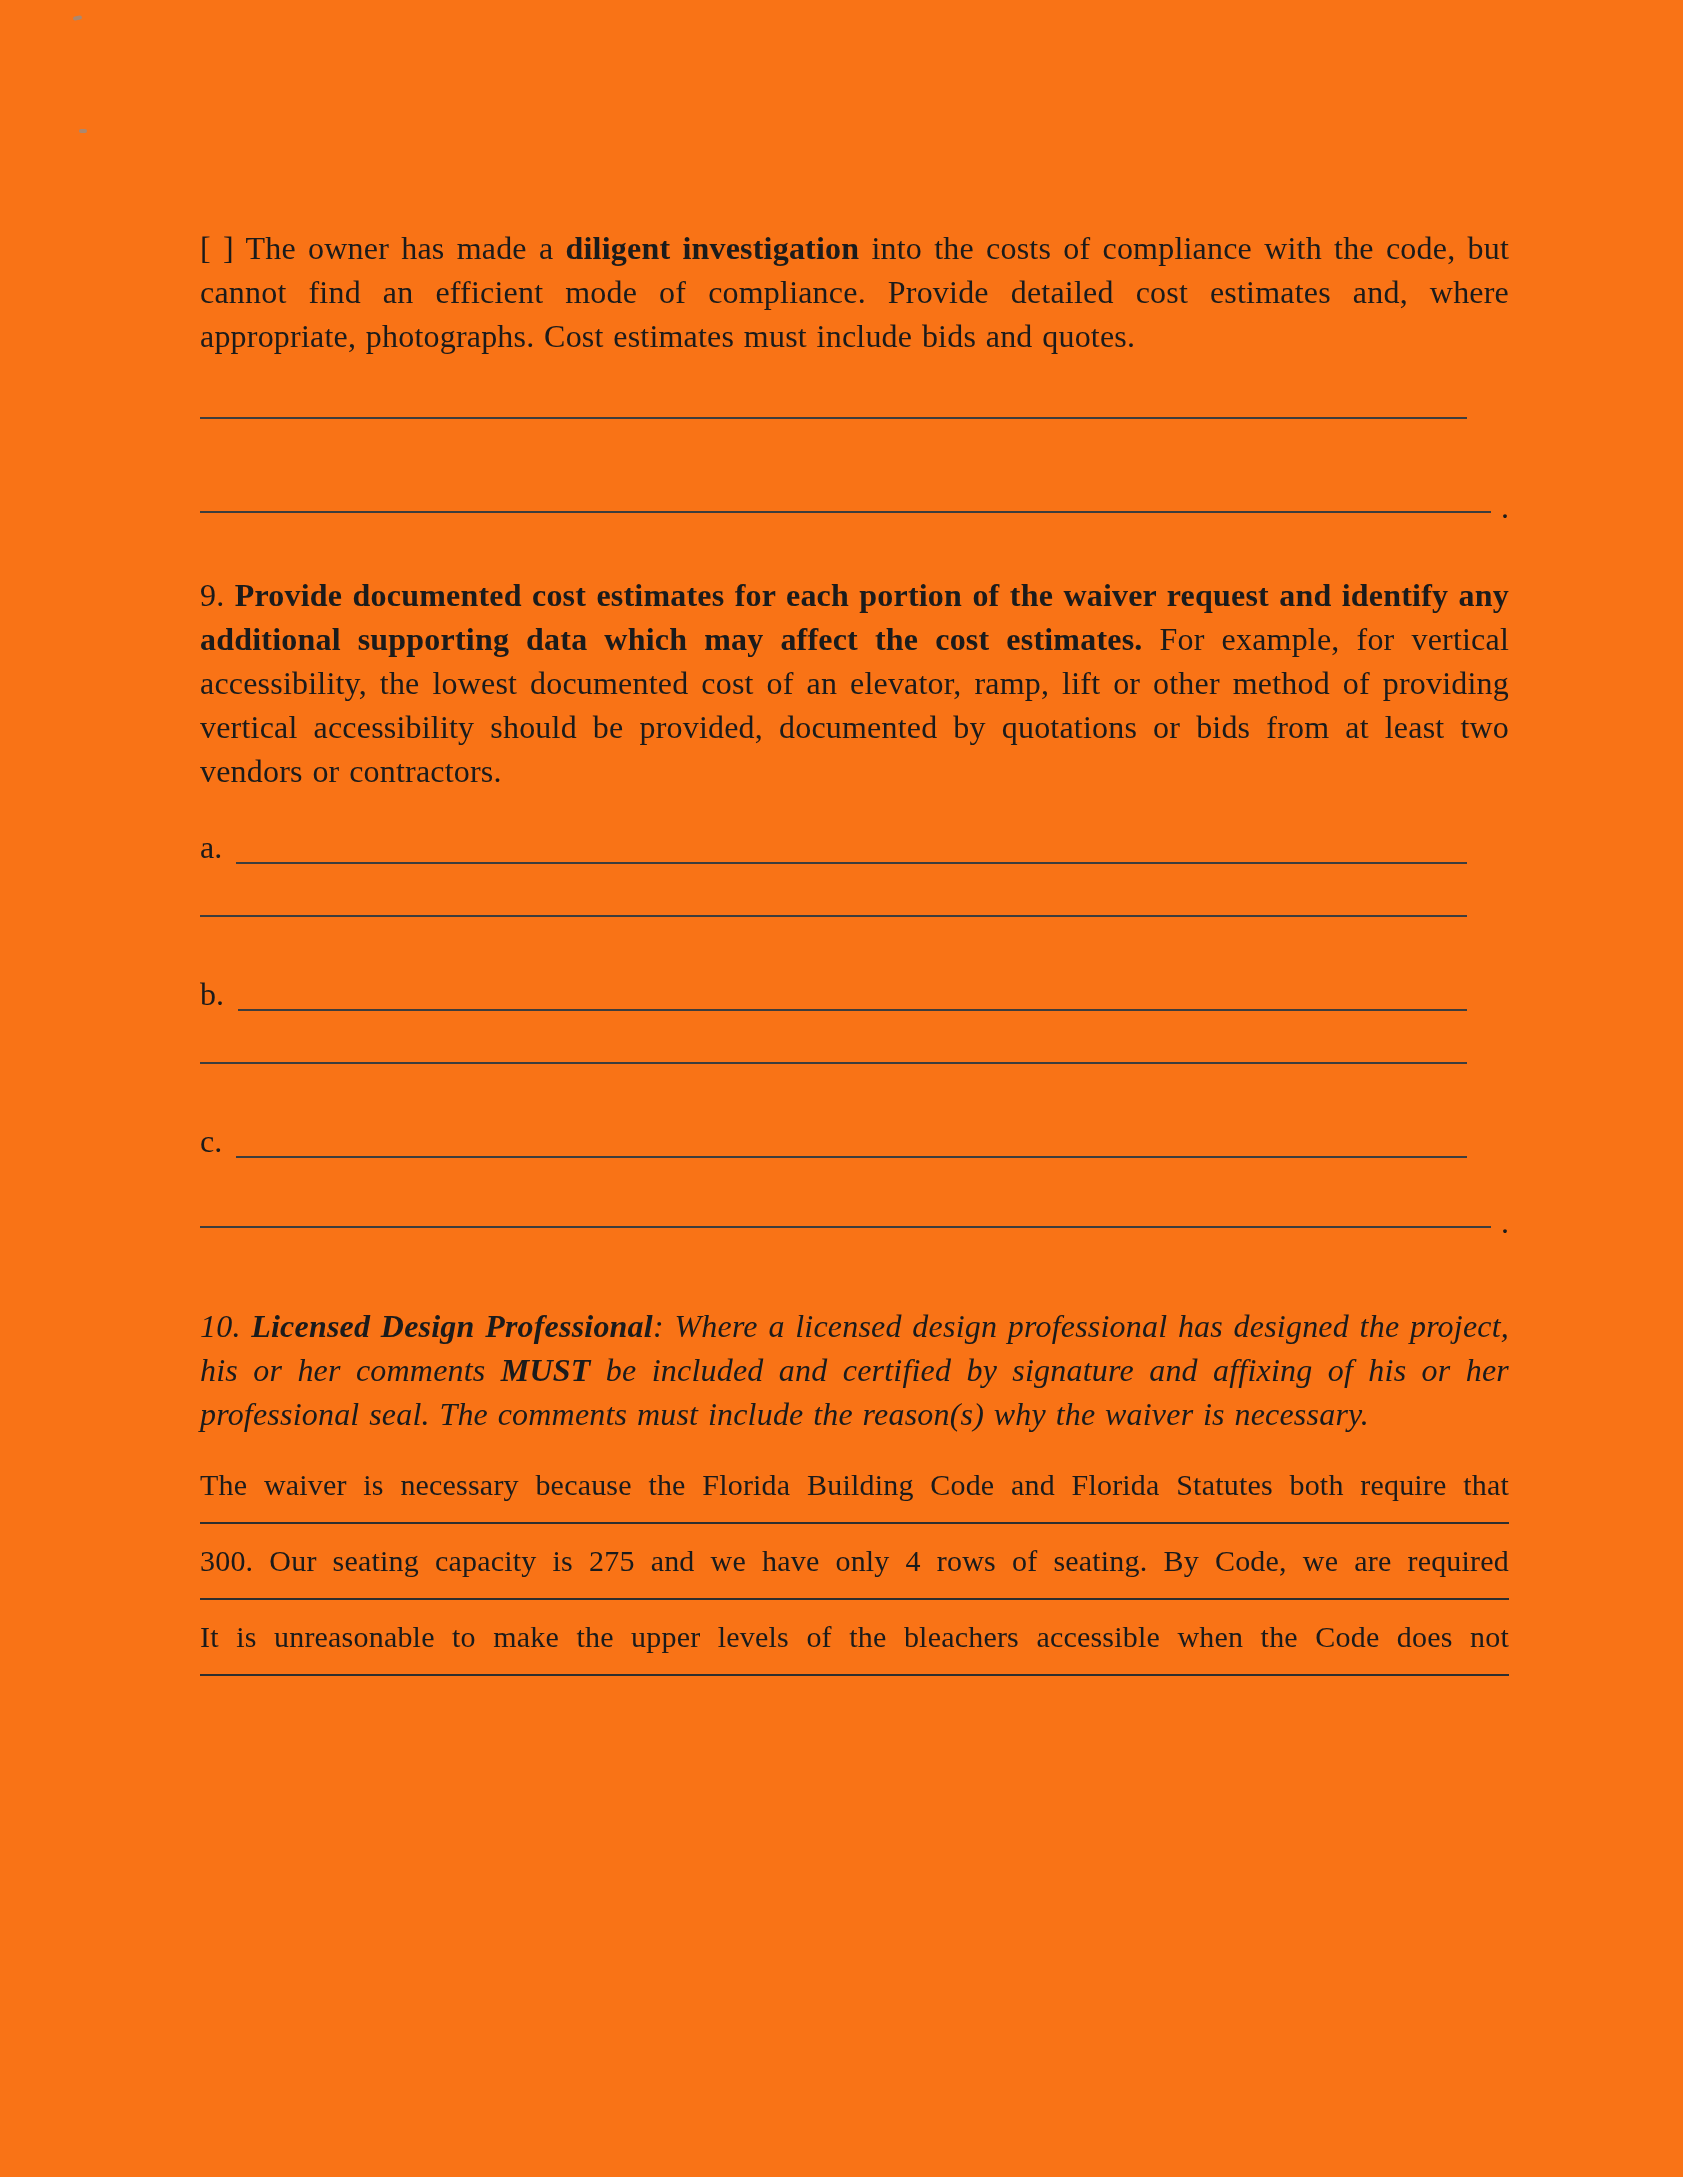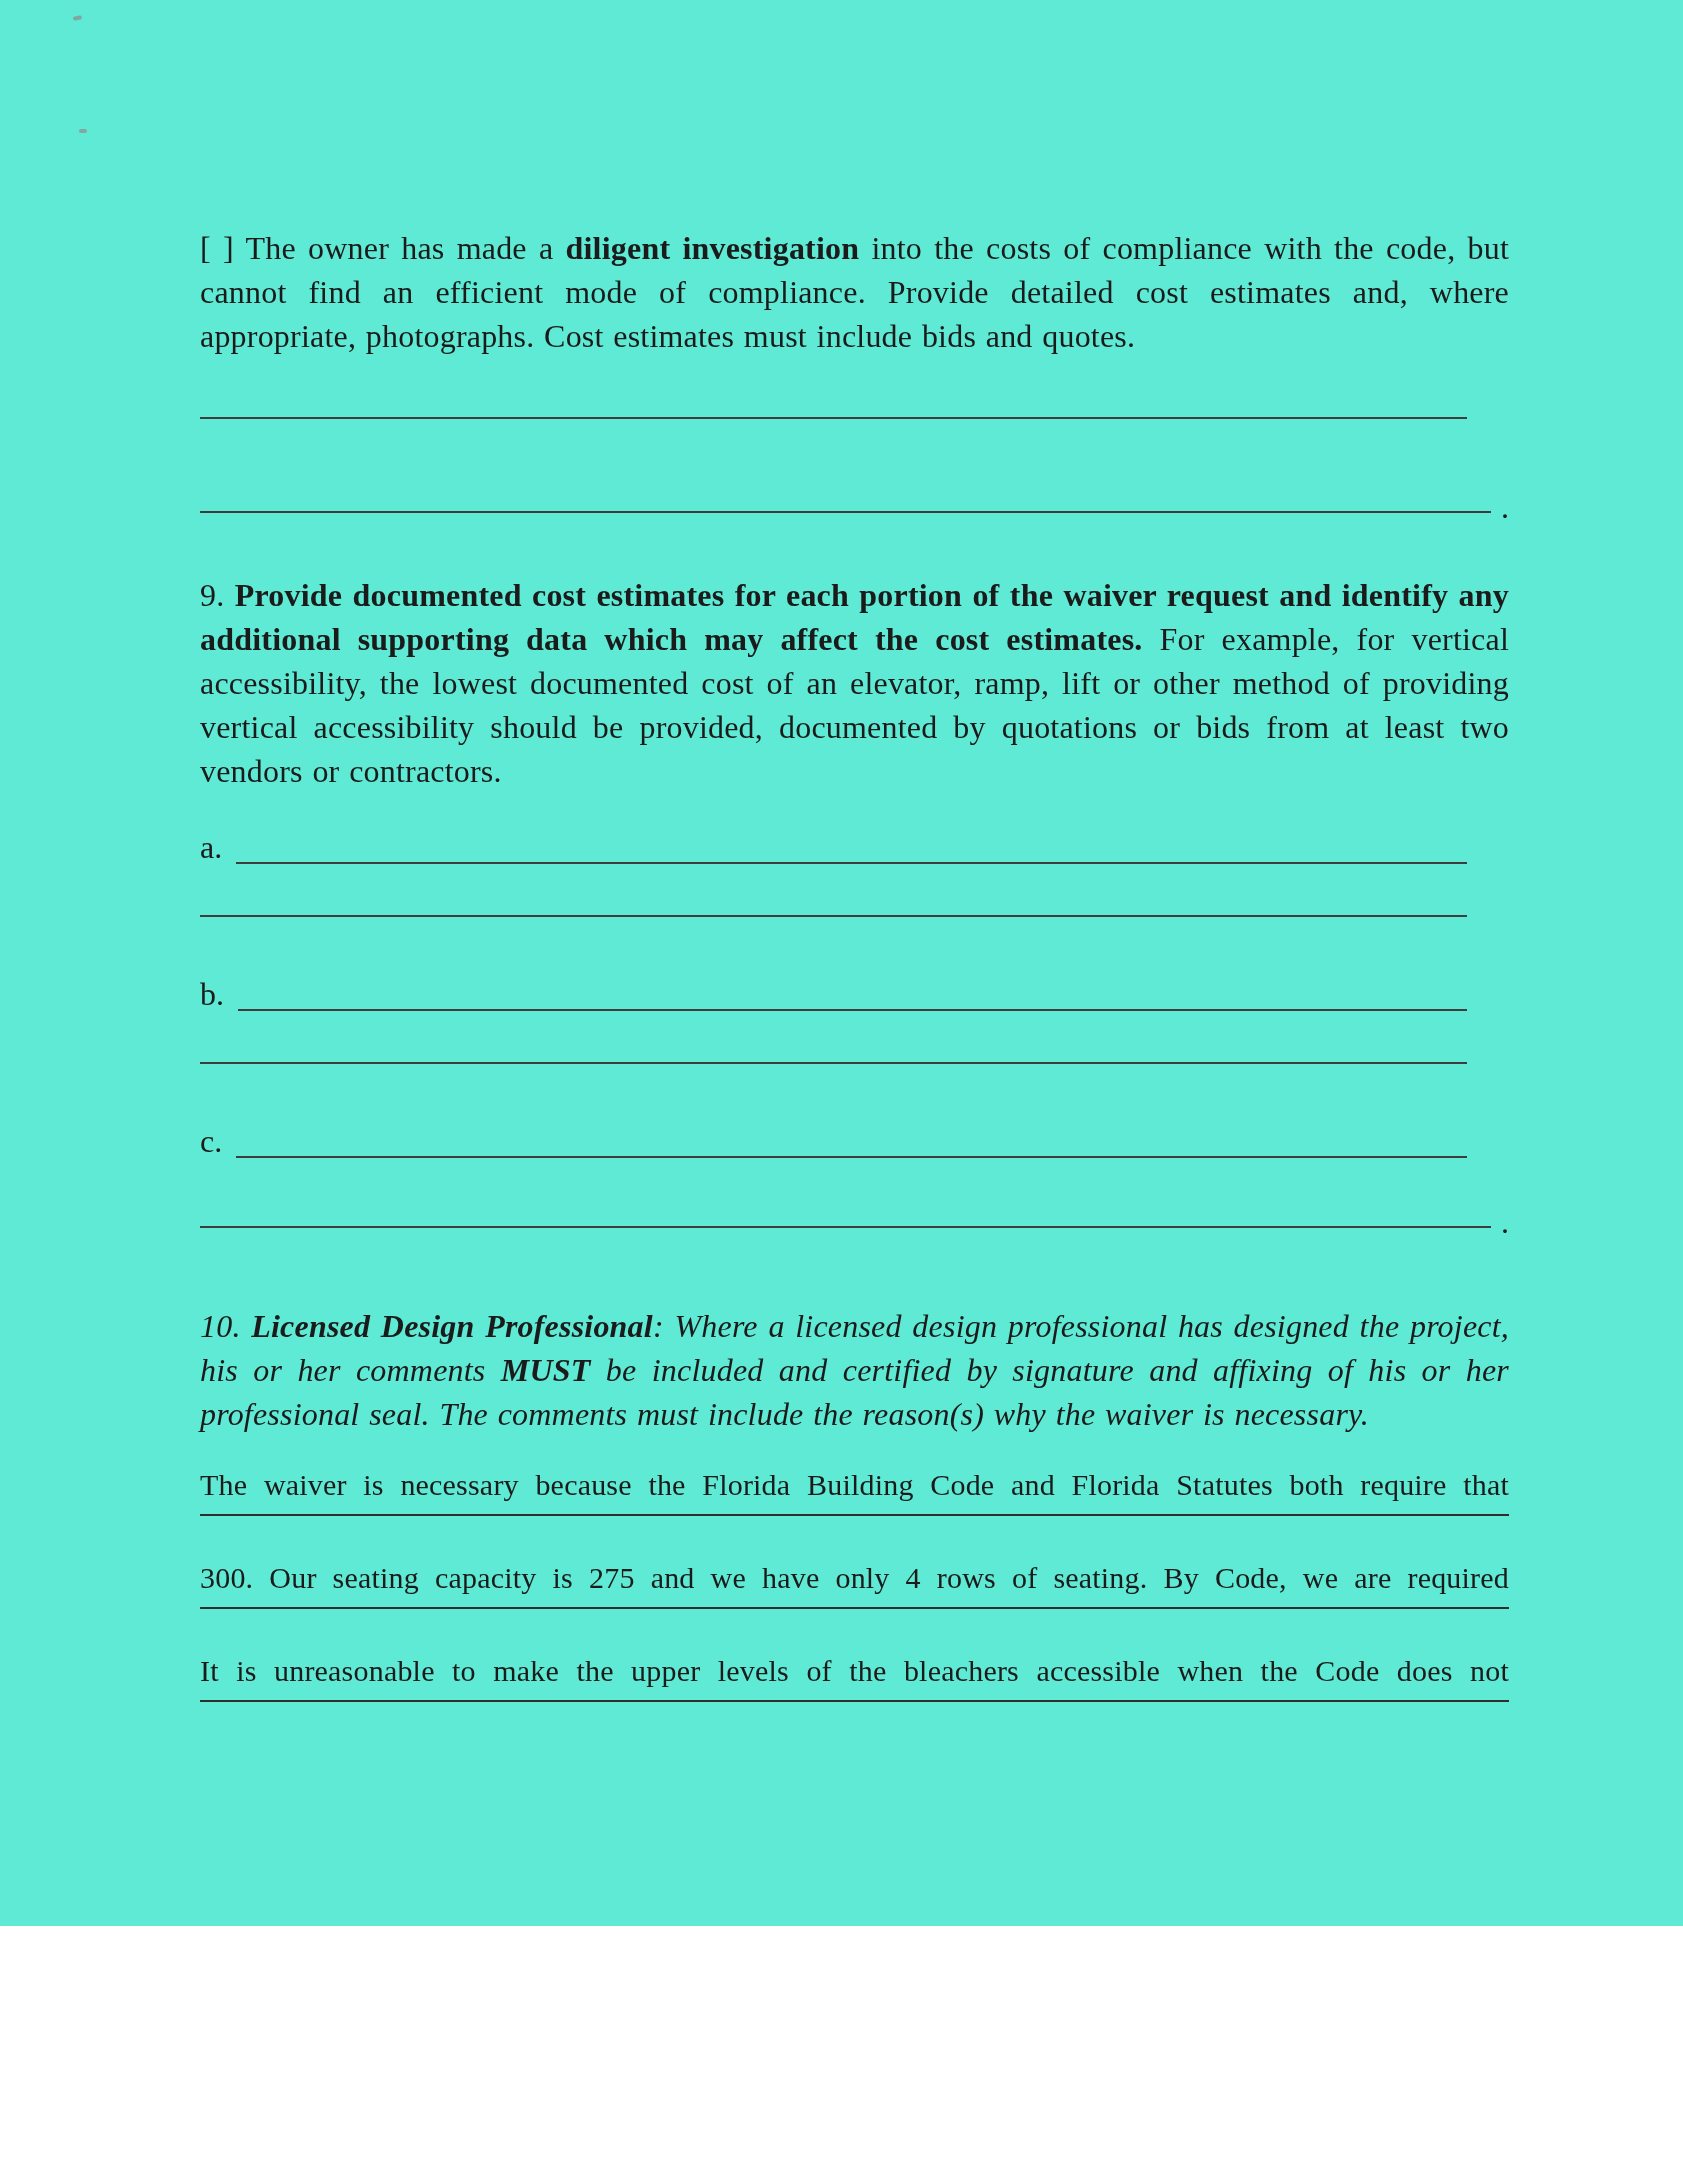--- a/index.html
+++ b/index.html
@@ -1,21 +1,21 @@
 <!DOCTYPE html>
 <html><head>
 <meta charset="utf-8">
 <style>
   * { margin: 0; padding: 0; box-sizing: border-box; }
   html, body { background: #ffffff; }
   .page {
     position: relative;
     width: 1683px;
-    height: 1926px;
-    background: #5eead4;
+    height: 2177px;
+    background: #f97316;
     font-family: "Liberation Serif", "DejaVu Serif", serif;
     color: #1b1b1b;
     overflow: hidden;
   }
   .artifact {
     position: absolute;
     background: #8f8f8f;
     border-radius: 2px;
     opacity: .75;
   }
@@ -69,22 +69,22 @@
 
   .answers { margin-top: 28px; }
   .answer-line {
     font-size: 30px;
     line-height: 42px;
     text-align: justify;
     text-align-last: justify;
     white-space: nowrap;
     overflow: hidden;
     border-bottom: 2px solid #2e2e2e;
-    padding-bottom: 8px;
-    margin-bottom: 41px;
+    padding-bottom: 16px;
+    margin-bottom: 16px;
     letter-spacing: 0.2px;
   }
   .answer-line.last {
     text-align-last: left;
     border-bottom: none;
     padding-bottom: 0;
     margin-bottom: 0;
   }
   .answer-line.last .u {
     border-bottom: 2px solid #2e2e2e;

